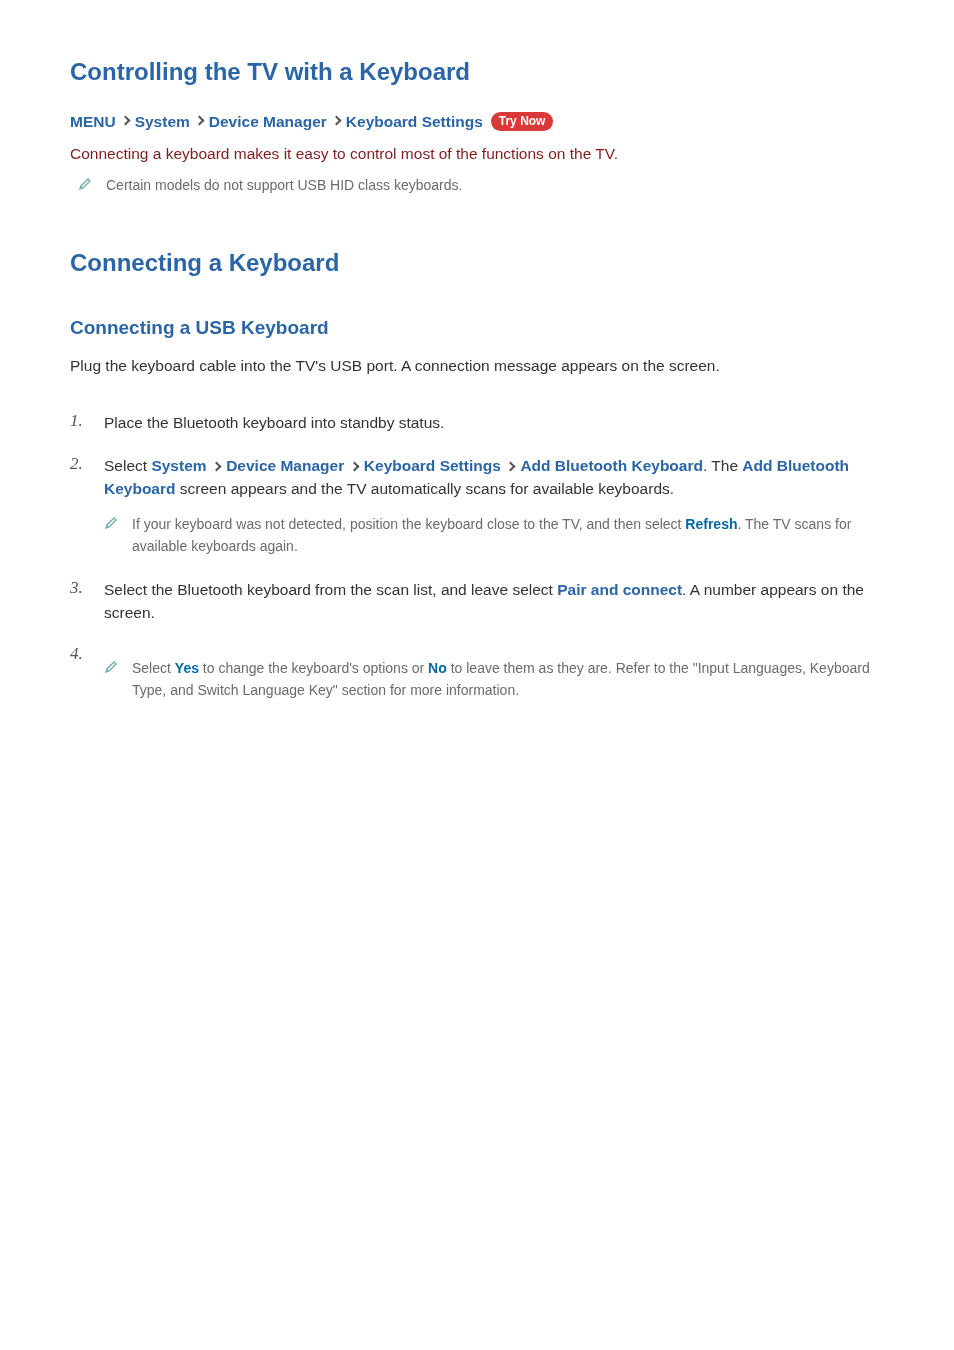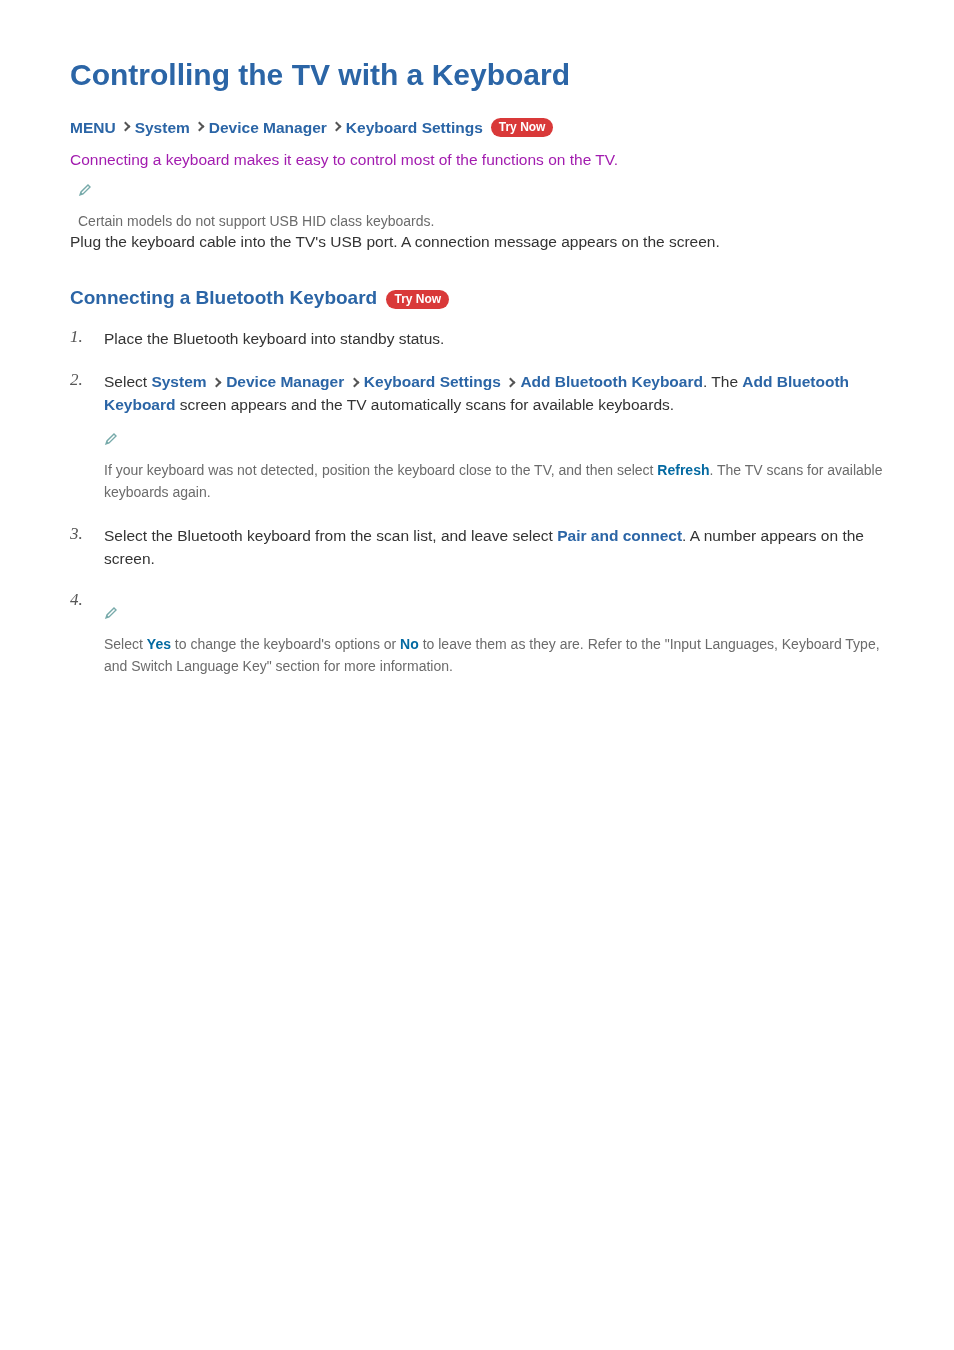--- a/index.html
+++ b/index.html
@@ -8,21 +8,21 @@
     min-height: 1350px;
     background: #fff;
     font-family: Arial, Helvetica, sans-serif;
     color: #3a3a3a;
   }
   .page {
     padding: 58px 70px 70px 70px;
   }
   .h1 {
     color: #2b65a6;
-    font-size: 30px;
+    font-size: 24px;
     font-weight: bold;
     margin-bottom: 26px;
   }
   .h2 {
     color: #2b65a6;
     font-size: 24px;
     font-weight: bold;
     margin-top: 52px;
     margin-bottom: 40px;
   }
@@ -60,30 +60,29 @@
     font-size: 12px;
     font-weight: bold;
     padding: 2px 8px 3px 8px;
     border-radius: 10px;
     margin-left: 4px;
     vertical-align: 1px;
   }
   .intro {
     font-size: 15.5px;
     margin-bottom: 12px;
-    color: #a21caf;
+    color: #7f1d1d;
   }
   .note-row {
     display: flex;
     align-items: flex-start;
     gap: 14px;
     margin: 10px 0 0 8px;
     font-size: 14px;
     color: #6b6b6b;
-    flex-direction: column;
   }
   .pencil-icon {
     flex: 0 0 auto;
     display: inline-block;
     margin-top: 2px;
   }
   .pencil-icon svg { display: block; }
   .body-p {
     font-size: 15.5px;
     color: #333;
@@ -138,27 +137,25 @@
   <div class="note-row">
     <span class="pencil-icon">
       <svg width="14" height="14" viewBox="0 0 14 14">
         <path d="M2 12 L3 9 L10 2 L12 4 L5 11 Z" fill="none" stroke="#7aa" stroke-width="1.4"></path>
         <path d="M2 12 L5 11 L3 9 Z" fill="#7aa"></path>
       </svg>
     </span>
     <span class="note-text">Certain models do not support USB HID class keyboards.</span>
   </div>
 
-
+  <h2 class="h2">Connecting a Keyboard</h2>
+
+  <h3 class="h3">Connecting a USB Keyboard</h3>
   <p class="body-p">Plug the keyboard cable into the TV's USB port. A connection message appears on the screen.</p>
 
-  <h3 class="h3">
-    <span>Connecting a Bluetooth Keyboard</span>
-    <span class="try-now">Try Now</span>
-  </h3>
 
   <div class="ol">
 
     <div class="ol-item">
       <div class="ol-num">1.</div>
       <div class="ol-body">
         <span>Place the Bluetooth keyboard into standby status.</span>
       </div>
     </div>
 

